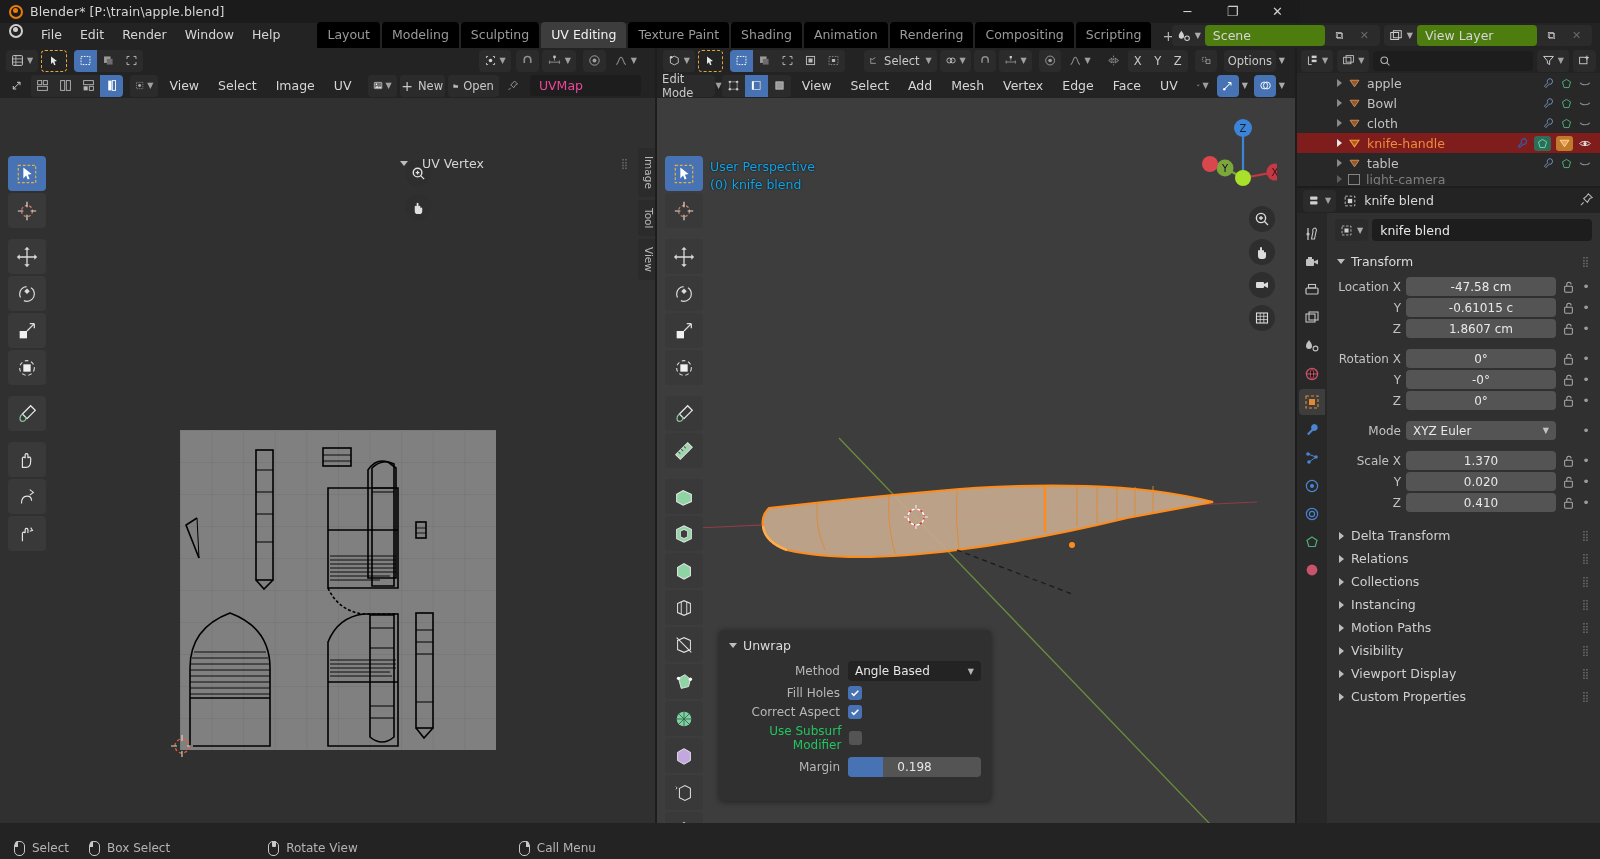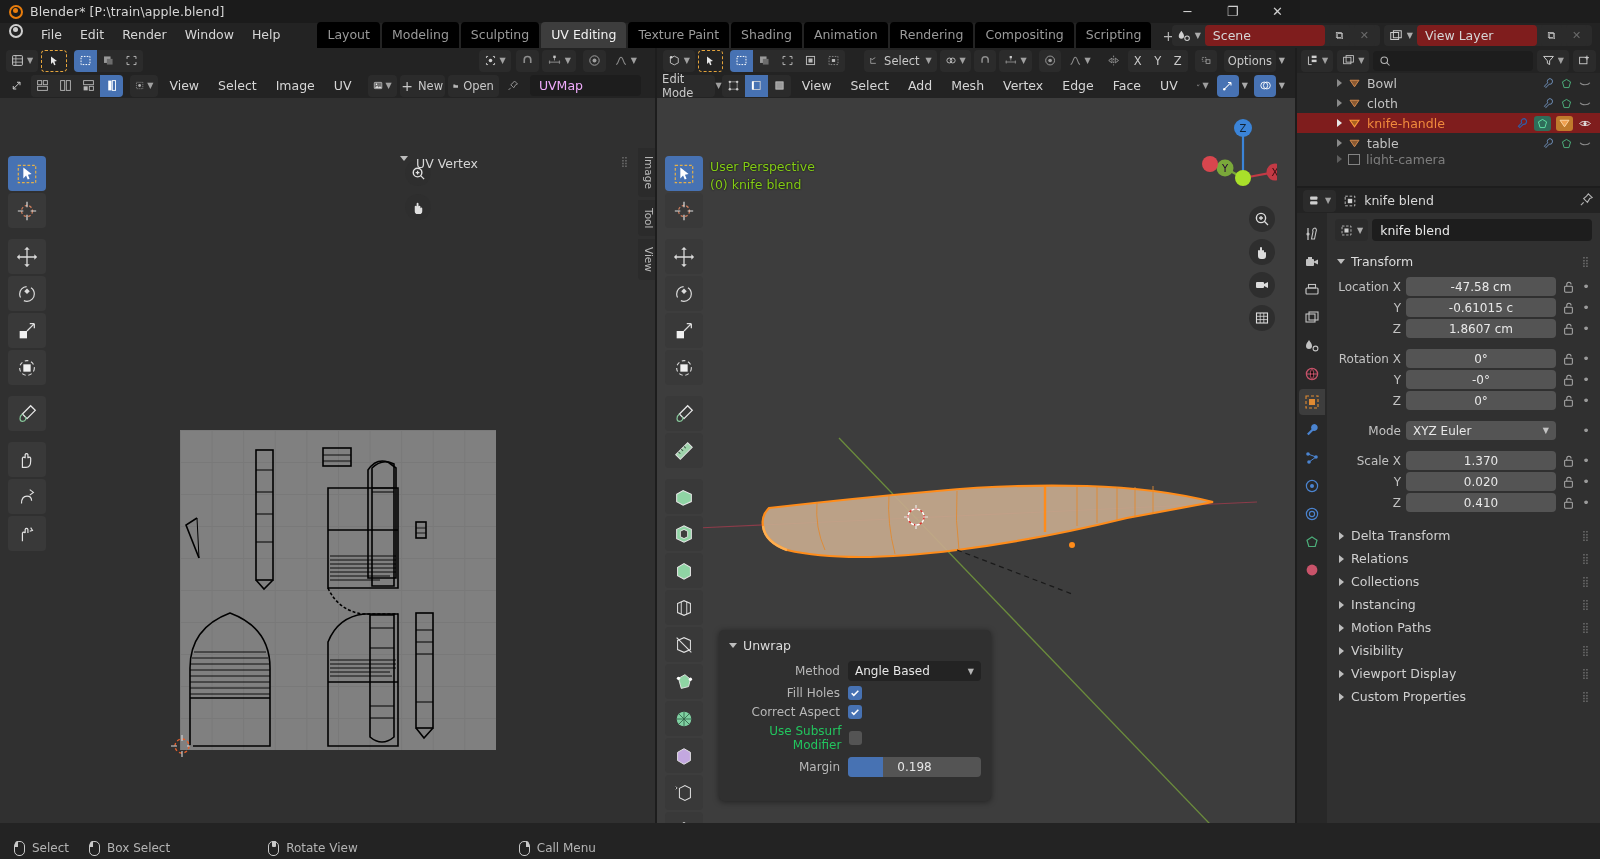--- a/index.html
+++ b/index.html
@@ -28,21 +28,21 @@
   .blender-logo::after{content:"";position:absolute;left:5px;top:4px;width:5px;height:5px;border-radius:50%;background:#cfcfcf;}
   .menu-item { padding:4px 9px; font-size:12.5px; color:#d6d6d6; border-radius:3px; }
   #workspaces { display:flex; align-items:flex-end; height:25px; margin-left:28px; }
   .ws-tab { padding:5px 10px 6px 10px; font-size:12.5px; color:#9a9a9a; background:#000000;
     margin-right:2px; border-radius:4px 4px 0 0; }
   .ws-tab.active { background:#3d3d3d; color:#f1f1f1; }
   .ws-plus { padding:4px 9px; color:#b5b5b5; font-size:14px; }
   #scene-block { position:absolute; right:8px; top:2px; height:21px; display:flex; align-items:center; gap:4px;}
   .combo { background:#2b2b2b; border-radius:4px; height:21px; display:flex; align-items:center;
     padding:0 5px; gap:4px; }
-  .combo .cv { background:#7f1d1d; height:21px; border-radius:4px; display:flex; align-items:center;
+  .combo .cv { background:#4d7c0f; height:21px; border-radius:4px; display:flex; align-items:center;
     padding:0 8px; min-width:120px; font-size:12.5px; color:#d6d6d6;}
   .mini-btn { background:#2b2b2b; border-radius:3px; width:21px;height:21px; display:flex;
     align-items:center;justify-content:center; color:#c8c8c8; font-size:11px;}
   .dis { color:#6a6a6a; }
 
   
   .hdr { background:#232323; display:flex; align-items:center; gap:3px; }
   .hbtn { background:#2b2b2b; border-radius:4px; height:22px; min-width:22px; display:flex;
     align-items:center; justify-content:center; padding:0 5px; color:#c9c9c9; font-size:11.5px; gap:3px;}
   .hbtn.on { background:#4772b3; color:#fff; }
@@ -63,41 +63,41 @@
   #uv-toolbar { position:absolute; left:8px; top:58px; width:40px; background:#303030;
     display:flex; flex-direction:column; gap:2px; z-index:6;}
   .tool { width:38px;height:35px; background:#393939; border-radius:4px; display:flex;
     align-items:center;justify-content:center; }
   .tool.active { background:#4772b3; }
   .tool svg { width:22px;height:22px; }
   .tool-gap { height:7px; }
   .circ-btn { width:26px;height:26px;border-radius:50%;background:#2e2e2e;display:flex;
     align-items:center;justify-content:center;color:#d8d8d8;font-size:13px;}
   #uv-sidebar-hdr { position:absolute; left:400px; top:58px; width:235px; z-index:5;
-    display:flex; gap:8px; font-size:12.5px; color:#d6d6d6; }
+    display:flex; align-items:center; gap:14px; font-size:12.5px; color:#d6d6d6; }
   #uv-right-tabs { position:absolute; right:0; top:50px; width:17px; z-index:7; }
   .vtab { width:17px; background:#2b2b2b; color:#b9b9b9; font-size:10.5px;
     writing-mode:vertical-rl; text-align:center; padding:8px 0; margin-bottom:3px; border-radius:0 0 0 4px;}
 
   
   #uv-img { position:absolute; left:180px; top:332px; width:316px; height:320px;
     background:#808080; }
   #uv-grid { position:absolute; inset:0; opacity:.35;
     background-image:linear-gradient(to right,#6d6d6d 1px,transparent 1px),
                      linear-gradient(to bottom,#6d6d6d 1px,transparent 1px);
     background-size:31.6px 32px; }
   #uv-svg { position:absolute; left:0; top:0; }
 
   
   #vp { position:absolute; left:657px; top:48px; width:638px; height:775px; background:#3d3d3d; }
   #vp-hdr1 { position:absolute; left:0; top:0; width:638px; height:25px; padding:0 6px; background:#232323;}
   #vp-hdr2 { position:absolute; left:0; top:25px; width:638px; height:25px; padding:0 6px; background:#232323;}
   #vp-canvas { position:absolute; left:0; top:50px; width:638px; height:725px; background:#3d3d3d;
     overflow:hidden; }
-  #vp-overlay-text { position:absolute; left:53px; top:60px; font-size:12.5px; color:#84cc16;
+  #vp-overlay-text { position:absolute; left:53px; top:60px; font-size:12.5px; color:#0ea5e9;
     line-height:18px; text-shadow:0 0 2px #000; z-index:4;}
   #vp-toolbar { position:absolute; left:8px; top:58px; width:38px; display:flex; flex-direction:column;
     gap:2px; z-index:6; }
   #gizmo { position:absolute; right:18px; top:12px; width:84px; height:84px; z-index:5;}
   #vp-nav { position:absolute; right:20px; top:108px; display:flex; flex-direction:column; gap:7px; z-index:5;}
   .navb { width:26px;height:26px;border-radius:50%;background:#2e2e2e;display:flex;
     align-items:center;justify-content:center;}
   .navb svg{width:16px;height:16px;}
 
   
@@ -372,21 +372,21 @@
       </svg>
       <span>Open</span>
     </div>
     <div class="hbtn flat">
       <svg width="13" height="13" viewBox="0 0 16 16">
         <path d="M10 2l4 4-2.5 1L9 11 5 7l3-2.5z" fill="none" stroke="#9a9a9a" stroke-width="1.2"></path>
         <path d="M5 11l-3 3" stroke="#9a9a9a" stroke-width="1.2"></path>
       </svg>
     </div>
     <div style="flex:1"></div>
-    <div style="background:#1d1d1d;border-radius:4px;height:21px;width:130px;display:flex;align-items:center;padding:0 9px;font-size:12.5px;color:#f0abfc;margin-right:8px">UVMap</div>
+    <div style="background:#1d1d1d;border-radius:4px;height:21px;width:130px;display:flex;align-items:center;padding:0 9px;font-size:12.5px;color:#ec4899;margin-right:8px">UVMap</div>
   </div>
 
   <div id="uv-canvas">
     <div id="uv-img">
       <div id="uv-grid"></div>
       <svg id="uv-svg" width="316" height="320" viewBox="0 0 316 320">
         <g stroke="#000" fill="none" stroke-width="1.6">
 
           <path d="M17 88 L6 95 L19 128"></path>
           <path d="M17 88 L19 128" stroke-width="1"></path>
@@ -977,20 +977,38 @@
       </svg>
     </div>
   </div>
 
   <div>
     <div class="out-row">
       <span class="tri"></span>
       <svg width="13" height="13" viewBox="0 0 16 16">
         <path d="M2.5 4h11L8 12z" fill="#8c5a32" stroke="#d38a4f" stroke-width="1.2"></path>
       </svg>
+      <span class="out-name">apple</span>
+      <span class="out-icons">
+        <svg width="13" height="13" viewBox="0 0 16 16">
+          <path d="M10 2a3.5 3.5 0 00-3 5.2L3 11.3l1.7 1.7 4.1-4A3.5 3.5 0 1010 2z" fill="none" stroke="#6e8fb8" stroke-width="1.2"></path>
+        </svg>
+        <svg width="13" height="13" viewBox="0 0 16 16">
+          <path d="M8 3l5 3-2 7H5L3 6z" fill="none" stroke="#4cae7a" stroke-width="1.2"></path>
+        </svg>
+        <svg width="14" height="13" viewBox="0 0 16 16">
+          <path d="M2 7c2 3.4 10 3.4 12 0" fill="none" stroke="#8a8a8a" stroke-width="1.3"></path>
+        </svg>
+      </span>
+    </div>
+    <div class="out-row">
+      <span class="tri"></span>
+      <svg width="13" height="13" viewBox="0 0 16 16">
+        <path d="M2.5 4h11L8 12z" fill="#8c5a32" stroke="#d38a4f" stroke-width="1.2"></path>
+      </svg>
       <span class="out-name">Bowl</span>
       <span class="out-icons">
         <svg width="13" height="13" viewBox="0 0 16 16">
           <path d="M10 2a3.5 3.5 0 00-3 5.2L3 11.3l1.7 1.7 4.1-4A3.5 3.5 0 1010 2z" fill="none" stroke="#6e8fb8" stroke-width="1.2"></path>
         </svg>
         <svg width="13" height="13" viewBox="0 0 16 16">
           <path d="M8 3l5 3-2 7H5L3 6z" fill="none" stroke="#4cae7a" stroke-width="1.2"></path>
         </svg>
         <svg width="14" height="13" viewBox="0 0 16 16">
           <path d="M2 7c2 3.4 10 3.4 12 0" fill="none" stroke="#8a8a8a" stroke-width="1.3"></path>

